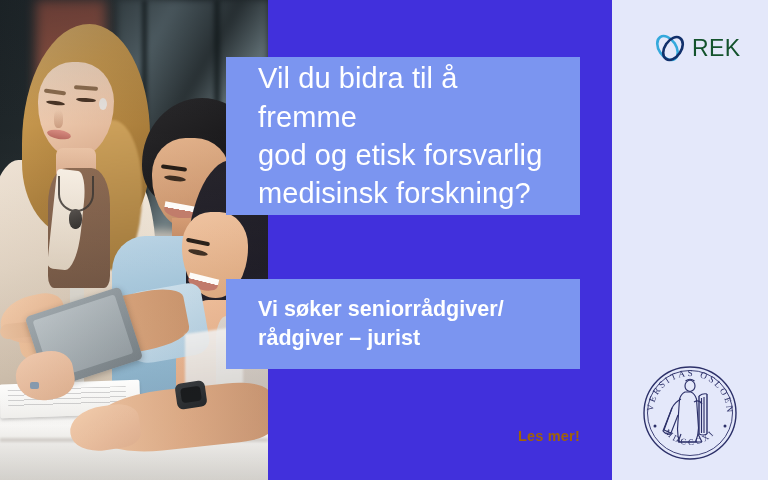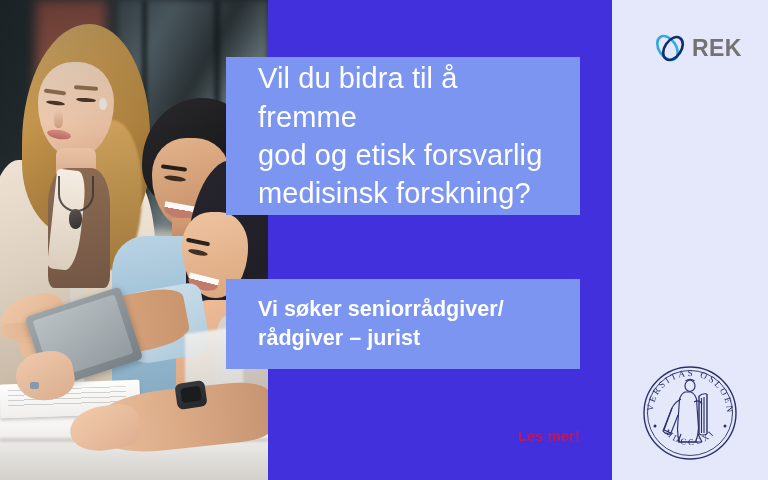--- a/index.html
+++ b/index.html
@@ -223,33 +223,33 @@
   #position{
     padding:0 22px 0 32px;
     font-size:21.5px; line-height:1.33; font-weight:700;
     letter-spacing:.05px; white-space:pre-line;
   }
 
   
   #cta{
     position:absolute; left:0; top:428px; width:580px;
     text-align:right; padding-right:0;
-    color:#be185d; font-size:14.5px; font-weight:700; letter-spacing:.2px;
+    color:#a16207; font-size:14.5px; font-weight:700; letter-spacing:.2px;
     cursor:pointer;
   }
 
   
   #rek-logo{
     position:absolute; left:650px; top:26px;
     width:90px; height:44px;
     display:flex; align-items:center; gap:2px;
   }
   #rek-mark{ width:40px; height:40px; flex:0 0 40px; }
   #rek-word{
-    font-size:23px; font-weight:700; color:#737373;
+    font-size:23px; font-weight:400; color:#14532d;
     letter-spacing:.4px; line-height:1;
   }
 
   
   #uio-seal{
     position:absolute; left:637px; top:360px;
     width:106px; height:106px;
   }
 </style>
 </head>

